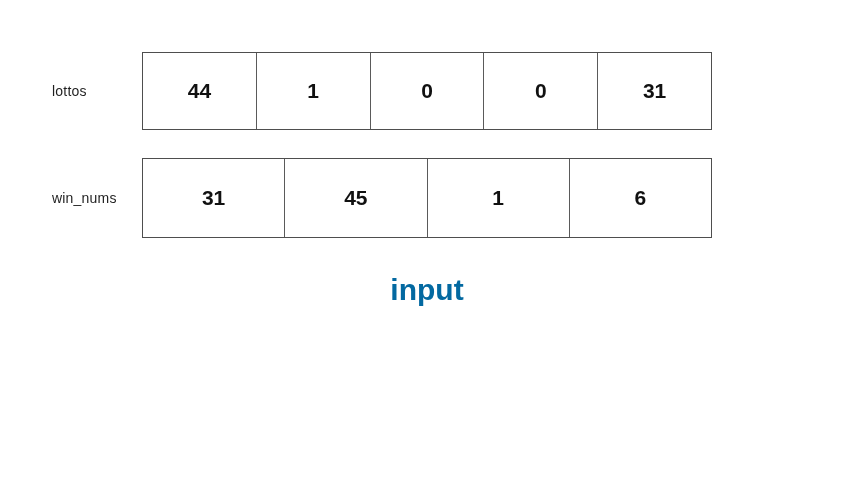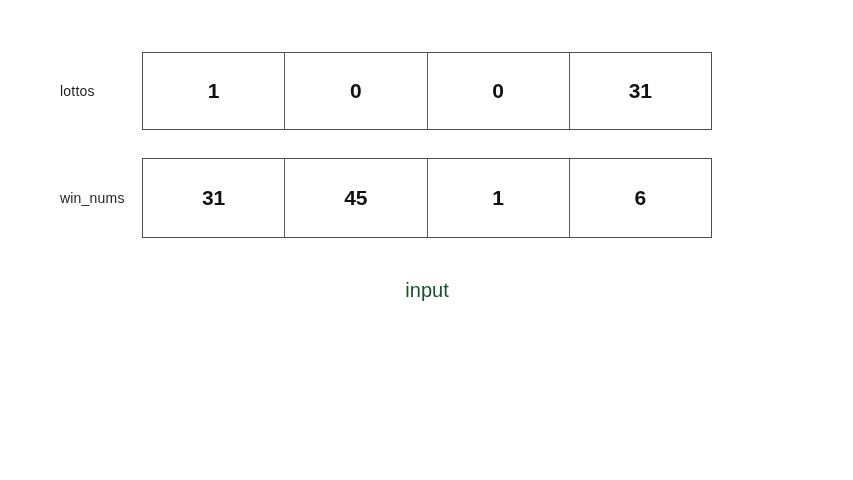--- a/index.html
+++ b/index.html
@@ -10,21 +10,21 @@
   .stage {
     position: relative;
     width: 853px;
     height: 480px;
     background: #ffffff;
     font-family: "Liberation Sans", sans-serif;
     overflow: hidden;
   }
   .row-label {
     position: absolute;
-    left: 60px;
+    left: 52px;
     display: flex;
     align-items: center;
     font-size: 14px;
     color: #1f1f1f;
     letter-spacing: 0.2px;
   }
   .label-lottos   { top: 52px;  height: 78px; }
   .label-winnums  { top: 158px; height: 80px; text-align: right; }
   .array-table {
     position: absolute;
@@ -50,33 +50,34 @@
   .cell:last-child { border-right: none; }
   .caption {
     position: absolute;
     left: 142px;
     width: 570px;
     top: 272px;
     height: 36px;
     display: flex;
     align-items: center;
     justify-content: center;
-    font-size: 20px;
-    font-weight: 400;
-    color: #14532d;
+    font-size: 30px;
+    font-weight: 700;
+    color: #0369a1;
   }
 </style>
 </head>
 <body>
 
 <div class="stage">
 
   <div class="row-label label-lottos">lottos</div>
 
   <div class="array-table table-lottos">
+    <div class="cell">44</div>
     <div class="cell">1</div>
     <div class="cell">0</div>
     <div class="cell">0</div>
     <div class="cell">31</div>
   </div>
 
   <div class="row-label label-winnums">win_nums</div>
 
   <div class="array-table table-winnums">
     <div class="cell">31</div>

